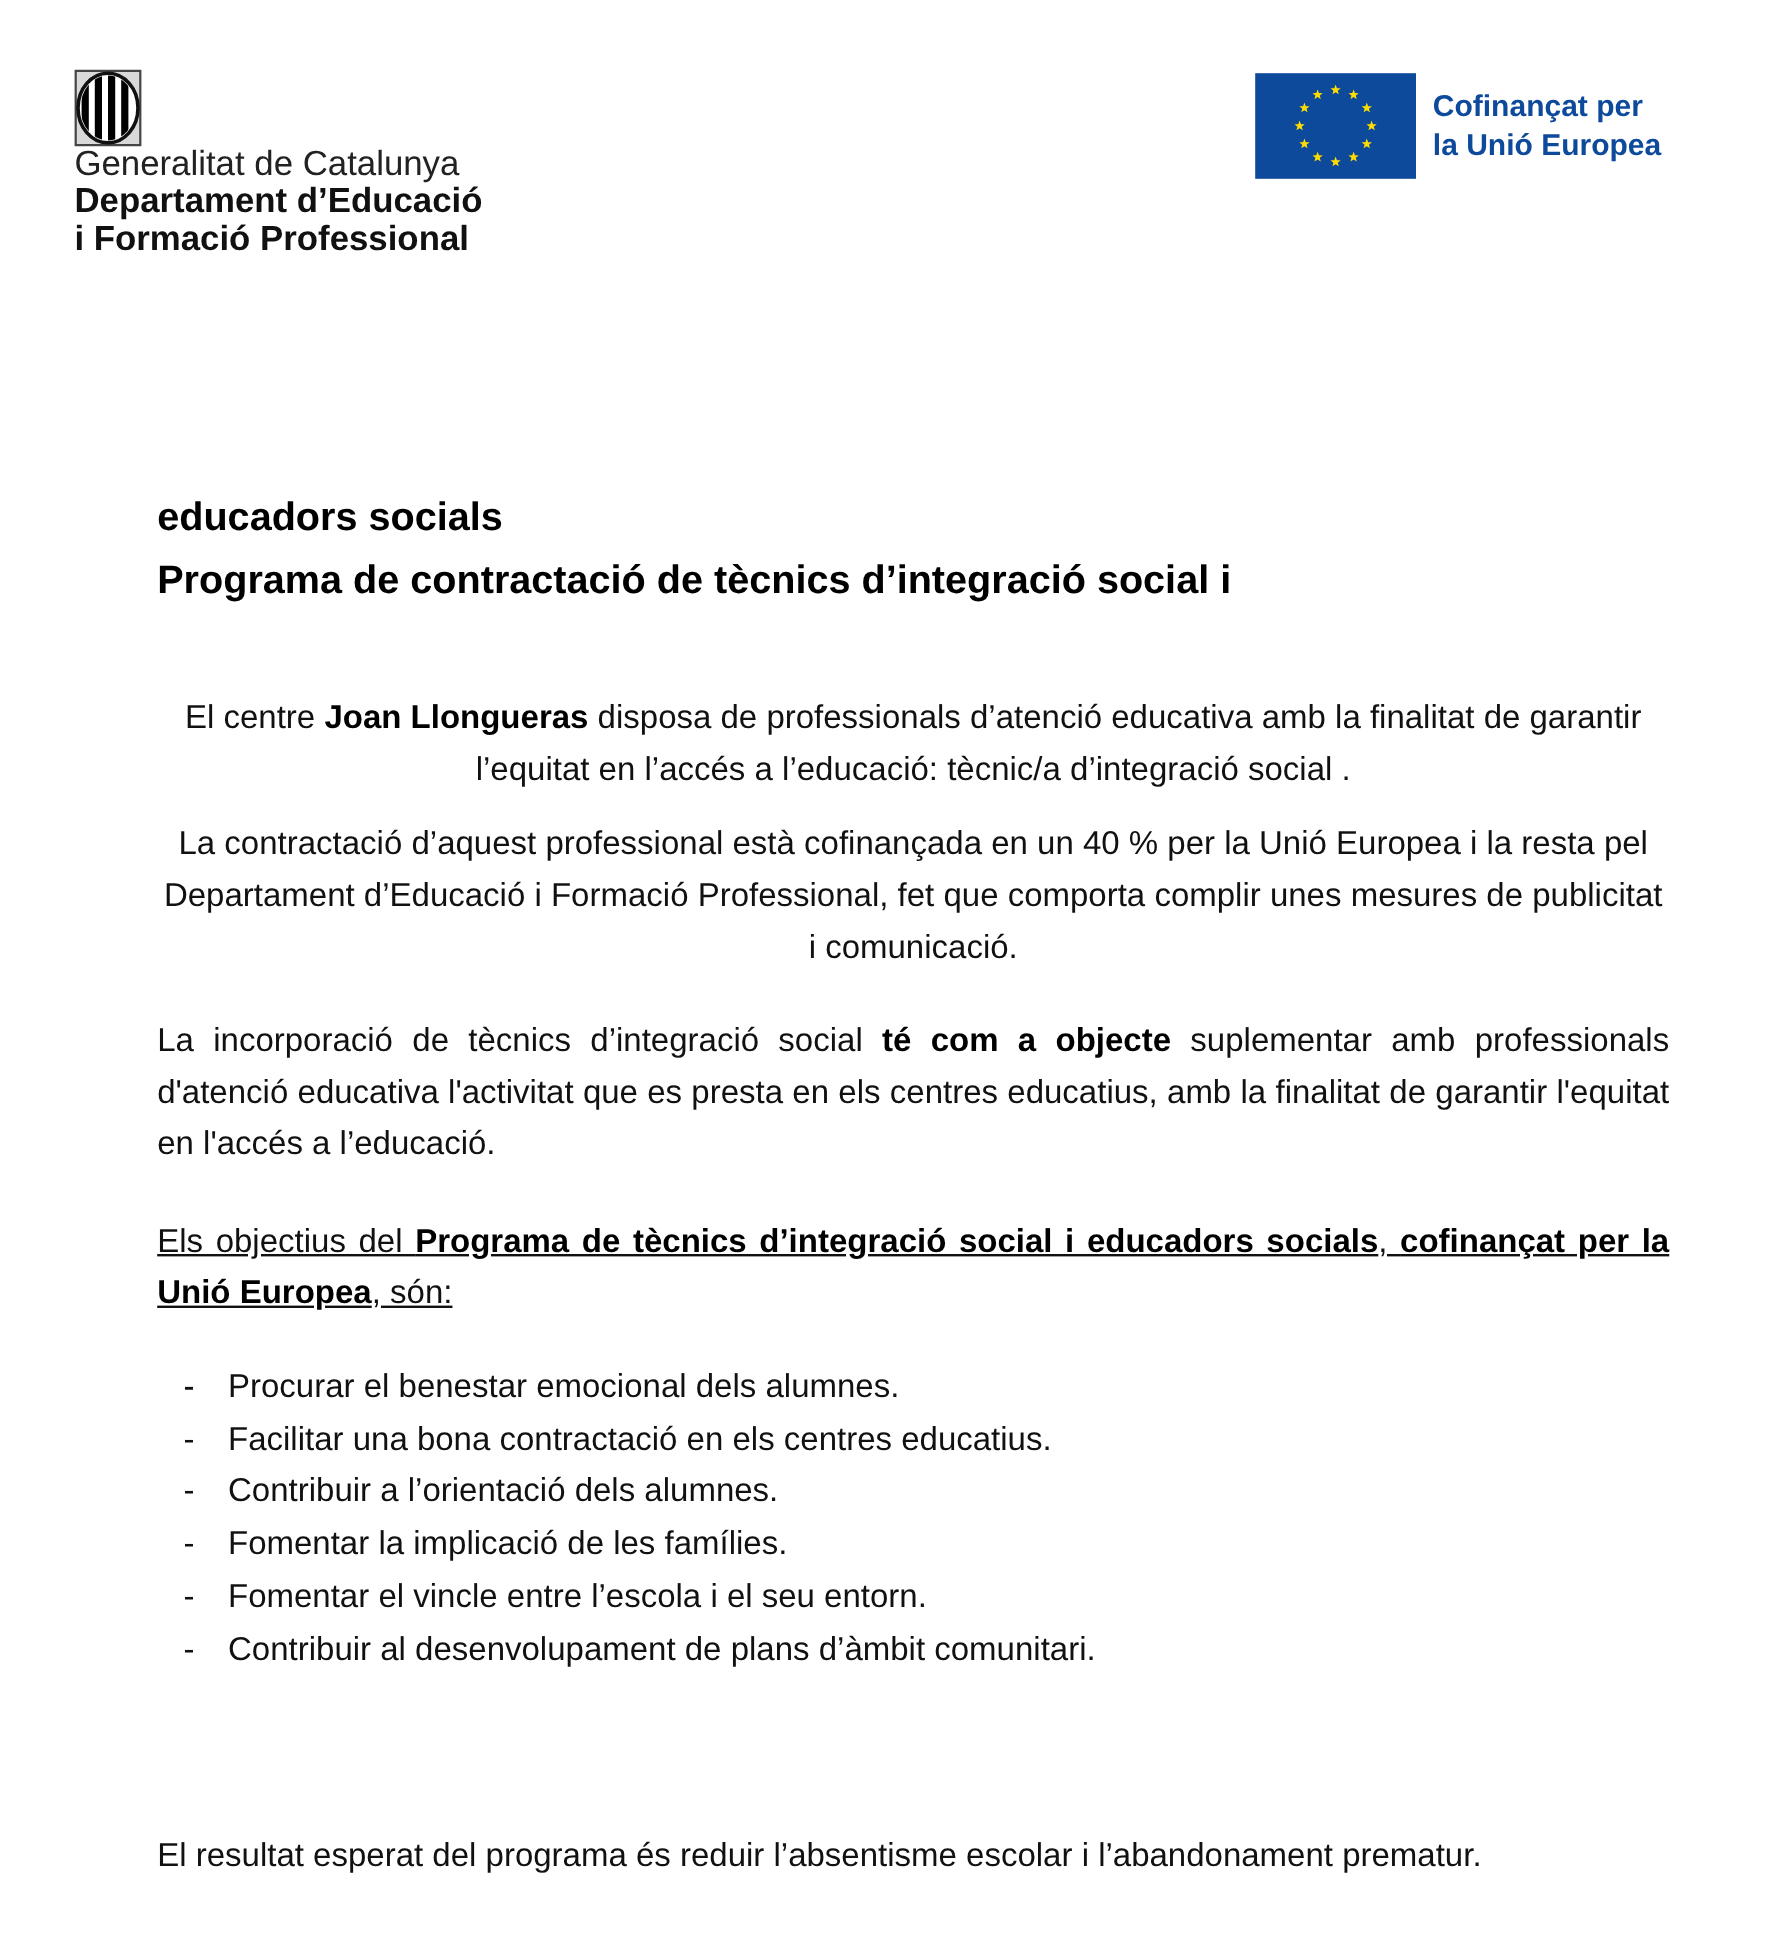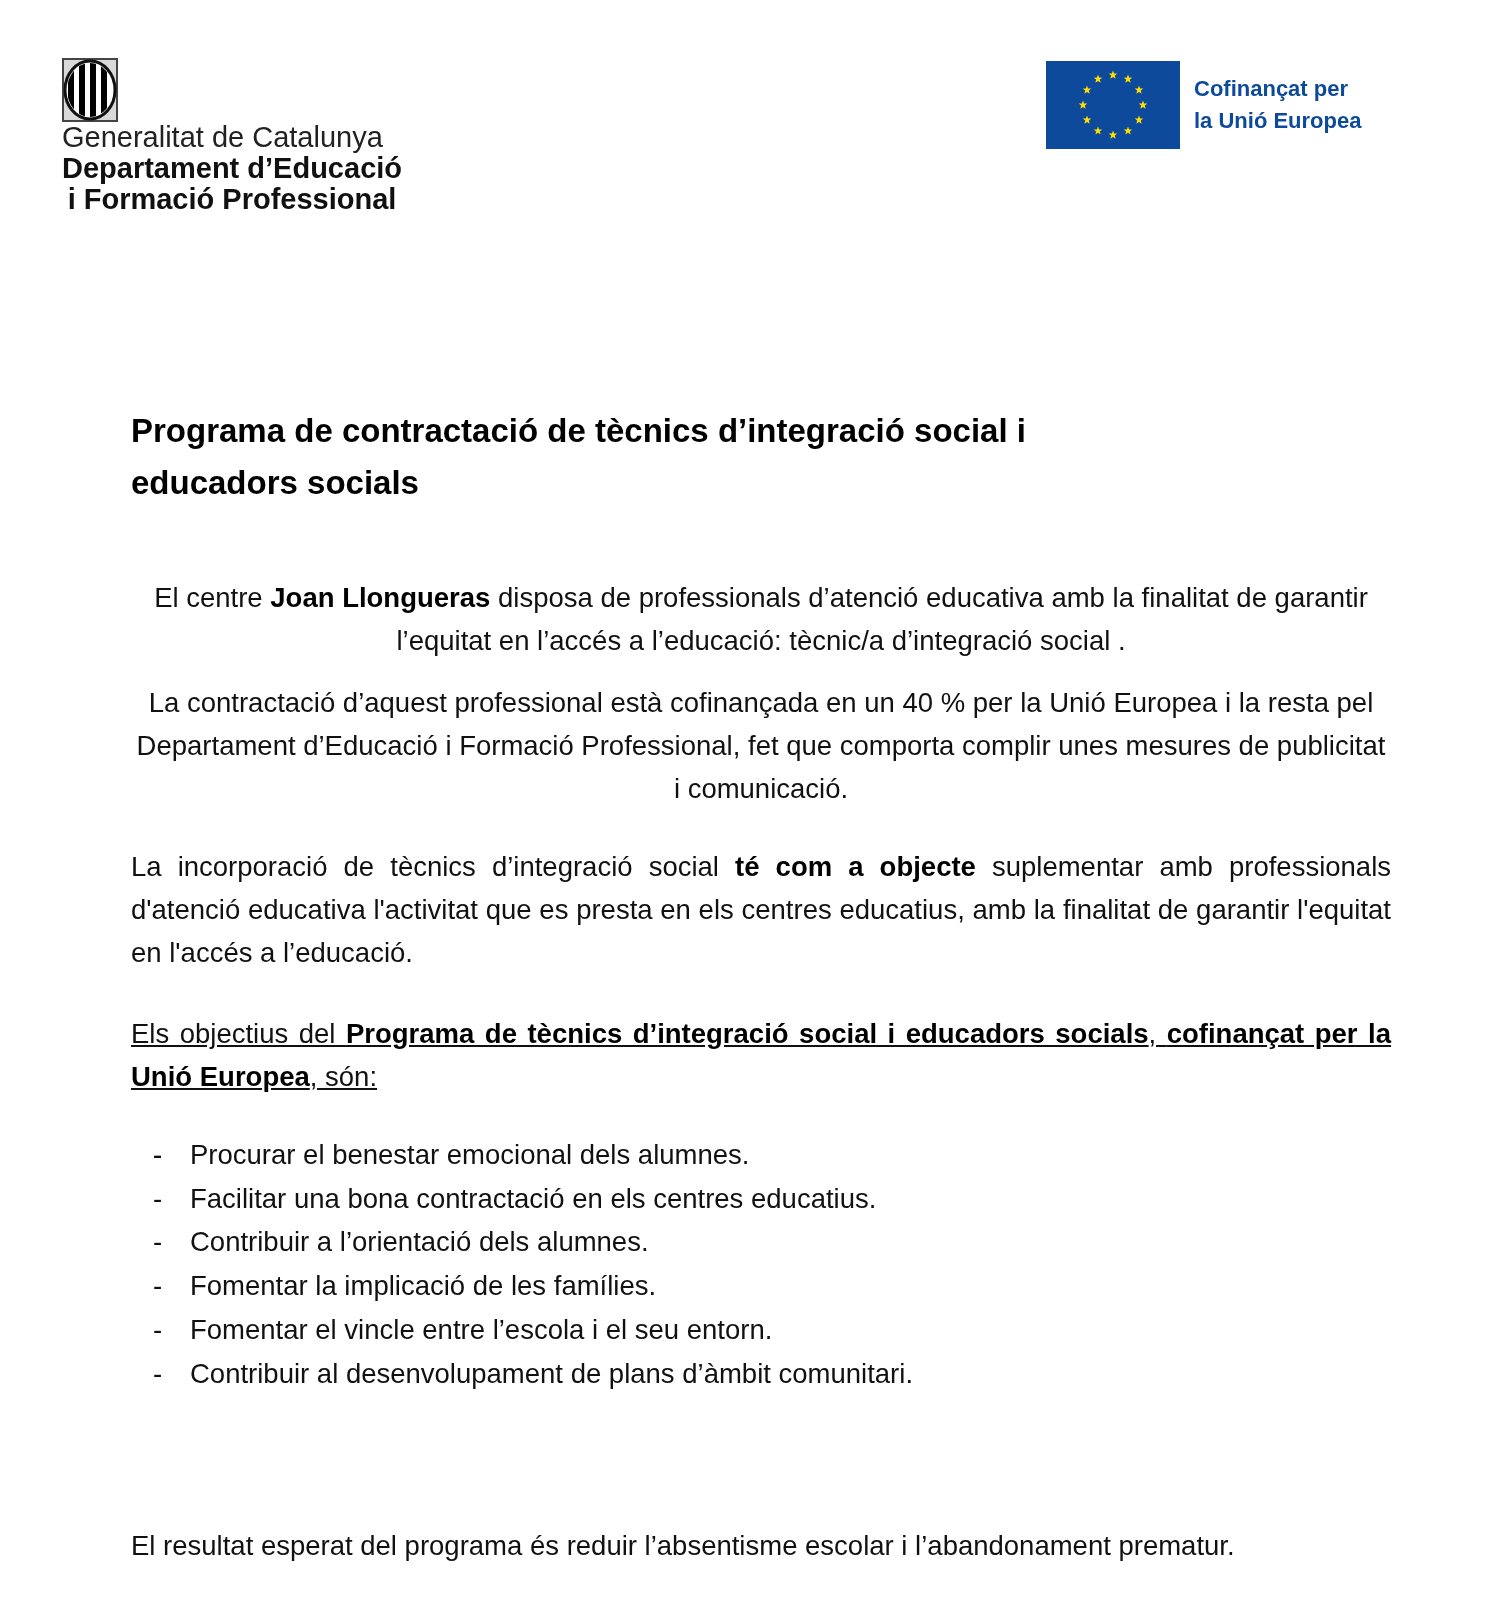--- a/index.html
+++ b/index.html
@@ -4,25 +4,25 @@
 <style>
   html, body { margin:0; padding:0; background:#ffffff; }
   body { width:1492px; height:1618px; position:relative; overflow:hidden;
          font-family:"Liberation Sans", sans-serif; color:#000; }
 
   
   .gen-logo { position:absolute; left:62px; top:56px; display:flex; align-items:flex-start;flex-direction:column; }
   .gen-emblem { width:56px; height:64px; margin-right:14px; margin-top:2px; }
   .gen-text { line-height:31px; }
   .gen-line1 { font-size:29px; color:#222; font-weight:normal; }
-  .gen-line2, .gen-line3 { font-size:29px; font-weight:bold; color:#111;text-align:center; }
+  .gen-line2, .gen-line3 { font-size:29px; font-weight:bold; color:#111; }
 
   .eu-logo { position:absolute; left:1046px; top:61px; display:flex; align-items:center; }
   .eu-flag { width:134px; height:88px; background:#0e4a9b; position:relative; }
-  .eu-text { margin-left:14px; color:#0e4a9b; font-weight:bold; font-size:22px; line-height:32px; }
+  .eu-text { margin-left:14px; color:#0e4a9b; font-weight:bold; font-size:25px; line-height:32px; }
 
   
   .doc { position:absolute; left:131px; width:1260px; }
   .title { top:405px; font-size:33px; font-weight:bold; line-height:52px; }
   .p { font-size:27.5px; line-height:43px; color:#111;text-align:center; }
   .justify { text-align:justify; text-align-last:left; }
   .p1 { top:576px; }
   .p2 { top:681px; }
   .p3 { top:845px; }
   .p4 { top:1012px;text-decoration:underline; }
@@ -74,22 +74,22 @@
         <polygon points="52.00,13.52 53.11,16.49 56.28,16.63 53.80,18.60 54.65,21.66 52.00,19.91 49.35,21.66 50.20,18.60 47.72,16.63 50.89,16.49" fill="#ffdd00"></polygon>
       </svg>
   </div>
   <div class="eu-text">
     <div>Cofinançat per</div>
     <div>la Unió Europea</div>
   </div>
 </div>
 
 <div class="doc title">
+  <div>educadors socials</div>
   <div>Programa de contractació de tècnics d’integració social i</div>
-  <div>educadors socials</div>
 </div>
 
 <div class="doc p p1"><span>El centre </span><b>Joan Llongueras</b><span> disposa de professionals d’atenció educativa amb la finalitat de garantir l’equitat en l’accés a l’educació: tècnic/a d’integració social .</span></div>
 
 <div class="doc p p2">La contractació d’aquest professional està cofinançada en un 40 % per la Unió Europea i la resta pel Departament d’Educació i Formació Professional, fet que comporta complir unes mesures de publicitat i comunicació.</div>
 
 <div class="doc p p3 justify"><span>La incorporació de tècnics d’integració social </span><b>té com a objecte</b><span> suplementar amb professionals d'atenció educativa l'activitat que es presta en els centres educatius, amb la finalitat de garantir l'equitat en l'accés a l’educació.</span></div>
 
 <div class="doc p p4 justify"><span>Els objectius del </span><b>Programa de tècnics d’integració social i educadors socials</b><span>, </span><b>cofinançat per la Unió Europea</b><span>, són:</span></div>
 

